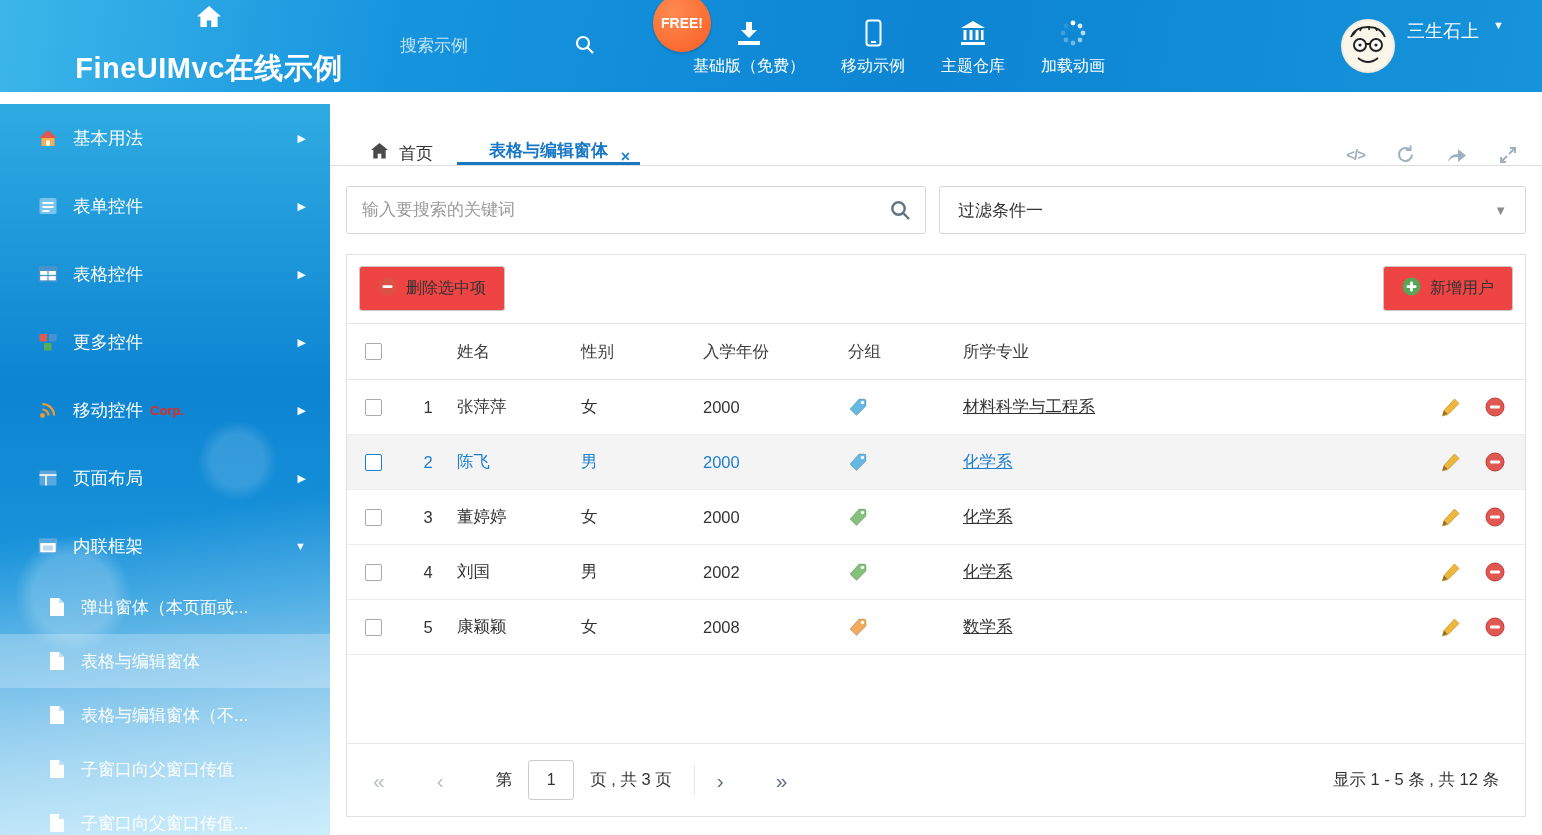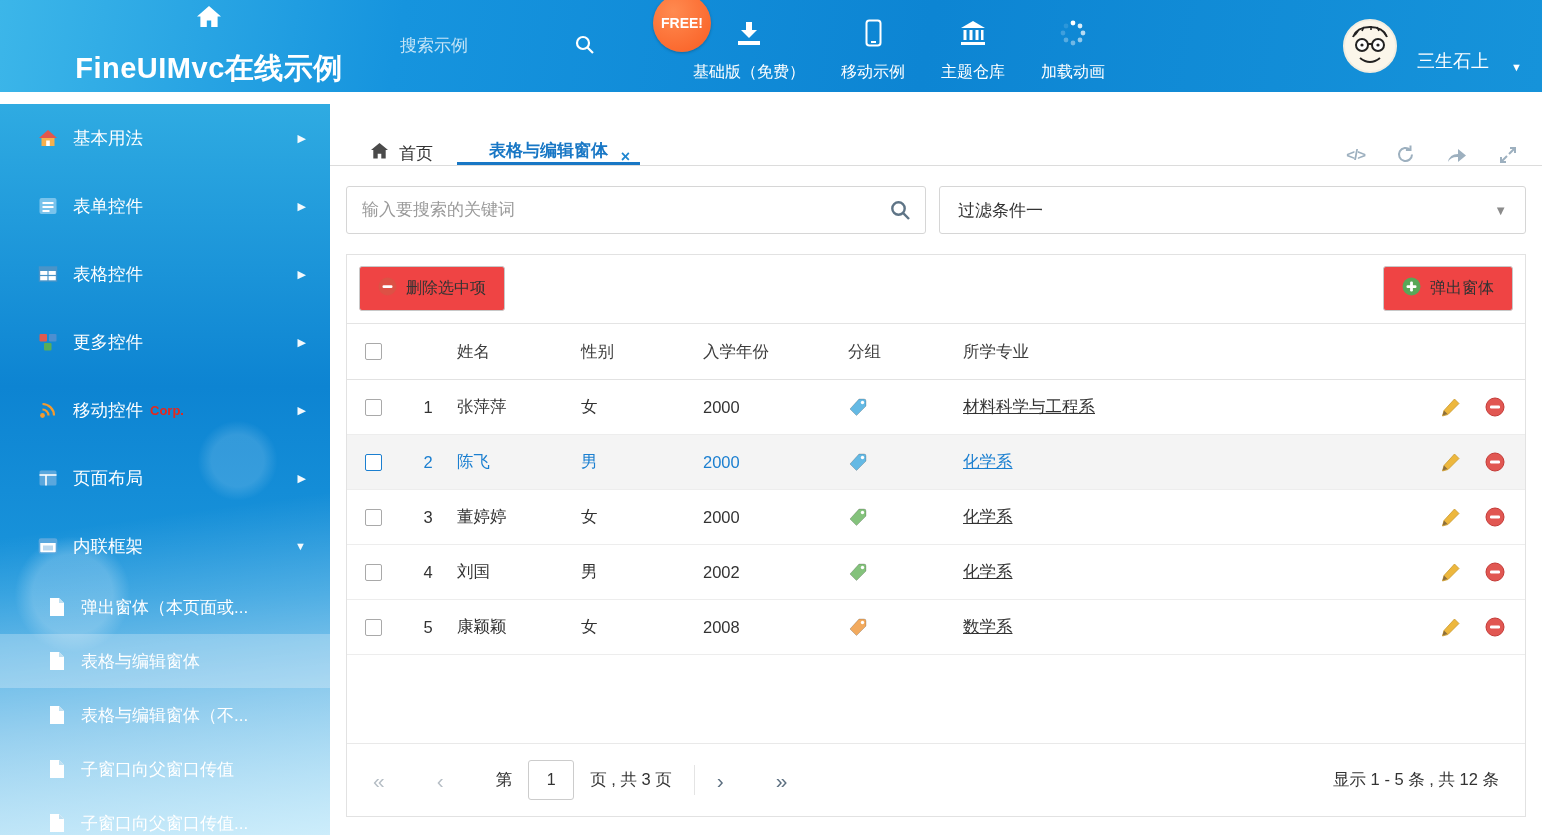--- a/index.html
+++ b/index.html
@@ -12,28 +12,28 @@
     background:linear-gradient(100deg,#3cb6e9 0%,#1694de 26%,#0d85d3 60%,#1693da 100%);
     display:flex; align-items:center; color:#fff; z-index:5; }
   .brand { display:flex; align-items:center; gap:14px; padding-left:18px; width:400px;flex-direction:column; }
   .brand h1 { font-size:29px; font-weight:bold; letter-spacing:.5px; white-space:nowrap; }
   .topsearch { position:relative; width:215px; display:flex; align-items:center; gap:14px; }
   .topsearch input { background:transparent; border:none; outline:none; color:#fff;
     font-size:17px; width:160px; }
   .topsearch input::placeholder { color:rgba(255,255,255,.75); }
   .topnav { display:flex; align-items:stretch; gap:36px; margin-left:78px; }
   .nav-item { position:relative; display:flex; flex-direction:column; align-items:center;
-    justify-content:flex-start; padding-top:18px; height:92px; gap:14px; font-size:16px;
+    justify-content:flex-start; padding-top:18px; height:92px; gap:8px; font-size:16px;
     white-space:nowrap; cursor:pointer; }
   .nav-item .nicon { height:30px; display:flex; align-items:center; }
   .free-badge { position:absolute; top:-6px; left:-40px; width:58px; height:58px;
     border-radius:50%; background:radial-gradient(circle at 35% 30%,#ff8a50,#f95d22);
     color:#fff; font-size:14px; font-weight:bold; display:flex; align-items:center;
     justify-content:center; box-shadow:0 1px 3px rgba(0,0,0,.25); z-index:6; }
-  .userbox { margin-left:auto; display:flex; align-items:flex-end; gap:20px; padding-right:20px; cursor:pointer; }
+  .userbox { margin-left:auto; display:flex; align-items:flex-start; gap:12px; padding-right:38px; cursor:pointer; }
   .avatar { width:54px; height:54px; border-radius:50%; background:#fbf7ec; overflow:hidden;
     border:2px solid #f2ede0; }
   .username { font-size:18px; }
   .ucaret { font-size:11px; margin-left:2px; }
 
   
   .sidebar { position:absolute; top:104px; left:0; width:330px; height:743px; color:#fff; overflow:hidden;
     background:
       linear-gradient(172deg, rgba(255,255,255,0) 55%, rgba(255,255,255,.45) 80%, rgba(214,242,253,.95) 100%),
       radial-gradient(circle at 22% 66%, rgba(255,255,255,.22) 0 40px, rgba(255,255,255,0) 58px),
@@ -396,21 +396,21 @@
           <span>删除选中项</span>
         </button>
         <button class="btn">
           <span>
             <svg width="19" height="19" viewBox="0 0 19 19">
               <circle cx="9.5" cy="9.5" r="9" fill="#58a758"></circle>
               <rect x="4.5" y="8.2" width="10" height="2.8" rx="1.2" fill="#fff"></rect>
               <rect x="8.1" y="4.5" width="2.8" height="10" rx="1.2" fill="#fff"></rect>
             </svg>
           </span>
-          <span>弹出窗体</span>
+          <span>新增用户</span>
         </button>
       </div>
 
       <div class="trow thead">
         <span class="col-cb">
             <input type="checkbox" style="">
           </span>
         <span class="col-idx"></span>
         <span class="col-name">姓名</span>
         <span class="col-gender">性别</span>

